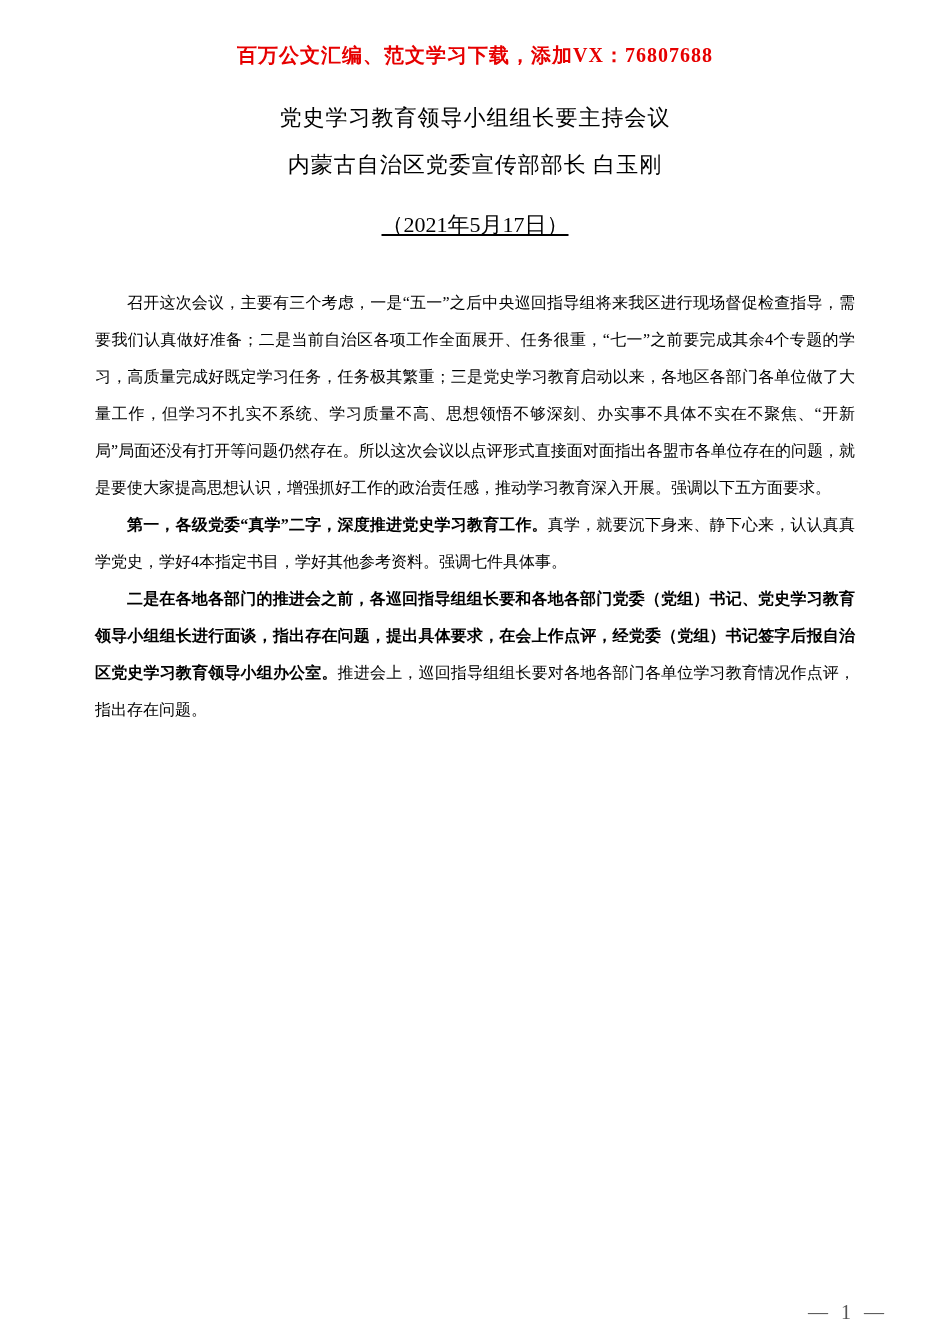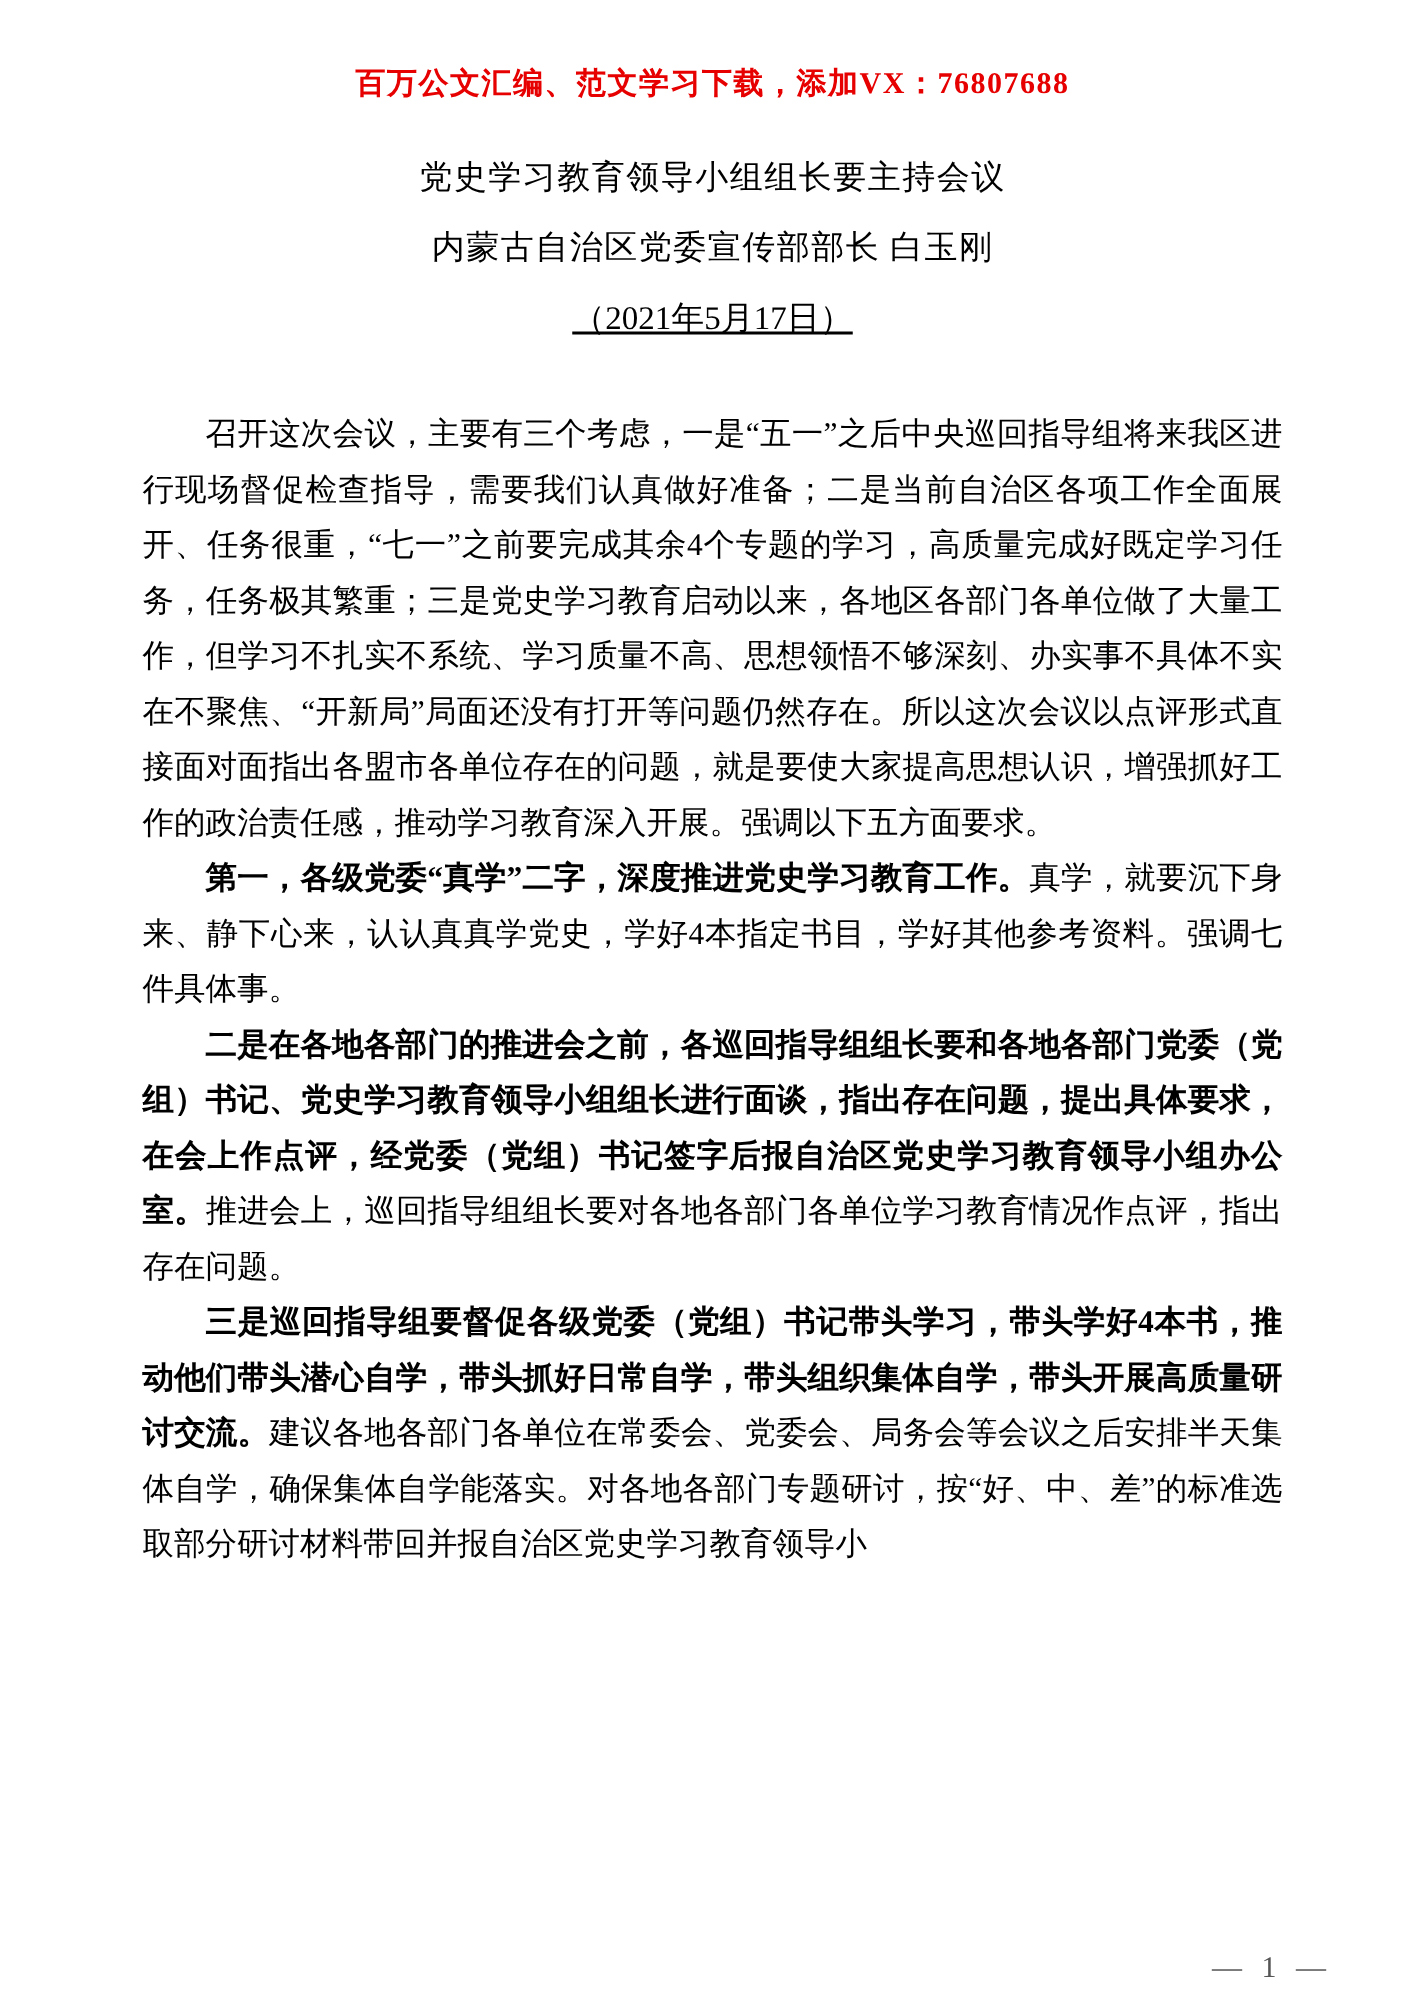--- a/index.html
+++ b/index.html
@@ -30,34 +30,34 @@
   .title-block { text-align: center; }
   .doc-title {
     font-size: 22px;
     font-weight: 500;
     margin: 0 0 17px 0;
     letter-spacing: 1px;
   }
   .doc-author {
     font-size: 22px;
     font-weight: 400;
-    margin: 0 0 17px 0;
+    margin: 0 0 30px 0;
     letter-spacing: 1px;
   }
   .doc-date {
     font-size: 22px;
     font-weight: 400;
     margin: 0 0 44px 0;
     text-decoration: underline;
   }
   .doc-body {
     text-align: justify;
   }
   .para {
-    font-size: 21px;
+    font-size: 16px;
     line-height: 37px;
     text-indent: 2em;
     margin: 0;
     word-break: break-all;
   }
   .seg-bold { font-weight: 700; }
   .page-number {
     position: absolute;
     right: 62px;
     bottom: 20px;
@@ -77,18 +77,17 @@
   <div class="title-block">
     <h1 class="doc-title">党史学习教育领导小组组长要主持会议</h1>
     <div class="doc-author">内蒙古自治区党委宣传部部长 白玉刚</div>
     <div class="doc-date">（2021年5月17日）</div>
   </div>
 
   <div class="doc-body" id="doc-body">
       <p class="para"><span class="seg-regular">召开这次会议，主要有三个考虑，一是“五一”之后中央巡回指导组将来我区进行现场督促检查指导，需要我们认真做好准备；二是当前自治区各项工作全面展开、任务很重，“七一”之前要完成其余4个专题的学习，高质量完成好既定学习任务，任务极其繁重；三是党史学习教育启动以来，各地区各部门各单位做了大量工作，但学习不扎实不系统、学习质量不高、思想领悟不够深刻、办实事不具体不实在不聚焦、“开新局”局面还没有打开等问题仍然存在。所以这次会议以点评形式直接面对面指出各盟市各单位存在的问题，就是要使大家提高思想认识，增强抓好工作的政治责任感，推动学习教育深入开展。强调以下五方面要求。</span></p>
       <p class="para"><span class="seg-bold">第一，各级党委“真学”二字，深度推进党史学习教育工作。</span><span class="seg-regular">真学，就要沉下身来、静下心来，认认真真学党史，学好4本指定书目，学好其他参考资料。强调七件具体事。</span></p>
       <p class="para"><span class="seg-bold">二是在各地各部门的推进会之前，各巡回指导组组长要和各地各部门党委（党组）书记、党史学习教育领导小组组长进行面谈，指出存在问题，提出具体要求，在会上作点评，经党委（党组）书记签字后报自治区党史学习教育领导小组办公室。</span><span class="seg-regular">推进会上，巡回指导组组长要对各地各部门各单位学习教育情况作点评，指出存在问题。</span></p>
-      <p class="para"><span class="seg-bold">三是巡回指导组要督促各级党委（党组）书记带头学习，带头学好4本书，推动他们带头潜心自学，带头抓好日常自学，带头组织集体自学，带头开展高质量研讨交流。</span><span class="seg-regular">建议各地各部门各单位在常委会、党委会、局务会等会议之后安排半天集体自学，确保集体自学能落实。对各地各部门专题研讨，按“好、中、差”的标准选取部分研讨材料带回并报自治区党史学习教育领导小</span></p>
     </div>
 
   <div class="page-number">— 1 —</div>
 
 </div>
 
 </body></html>

